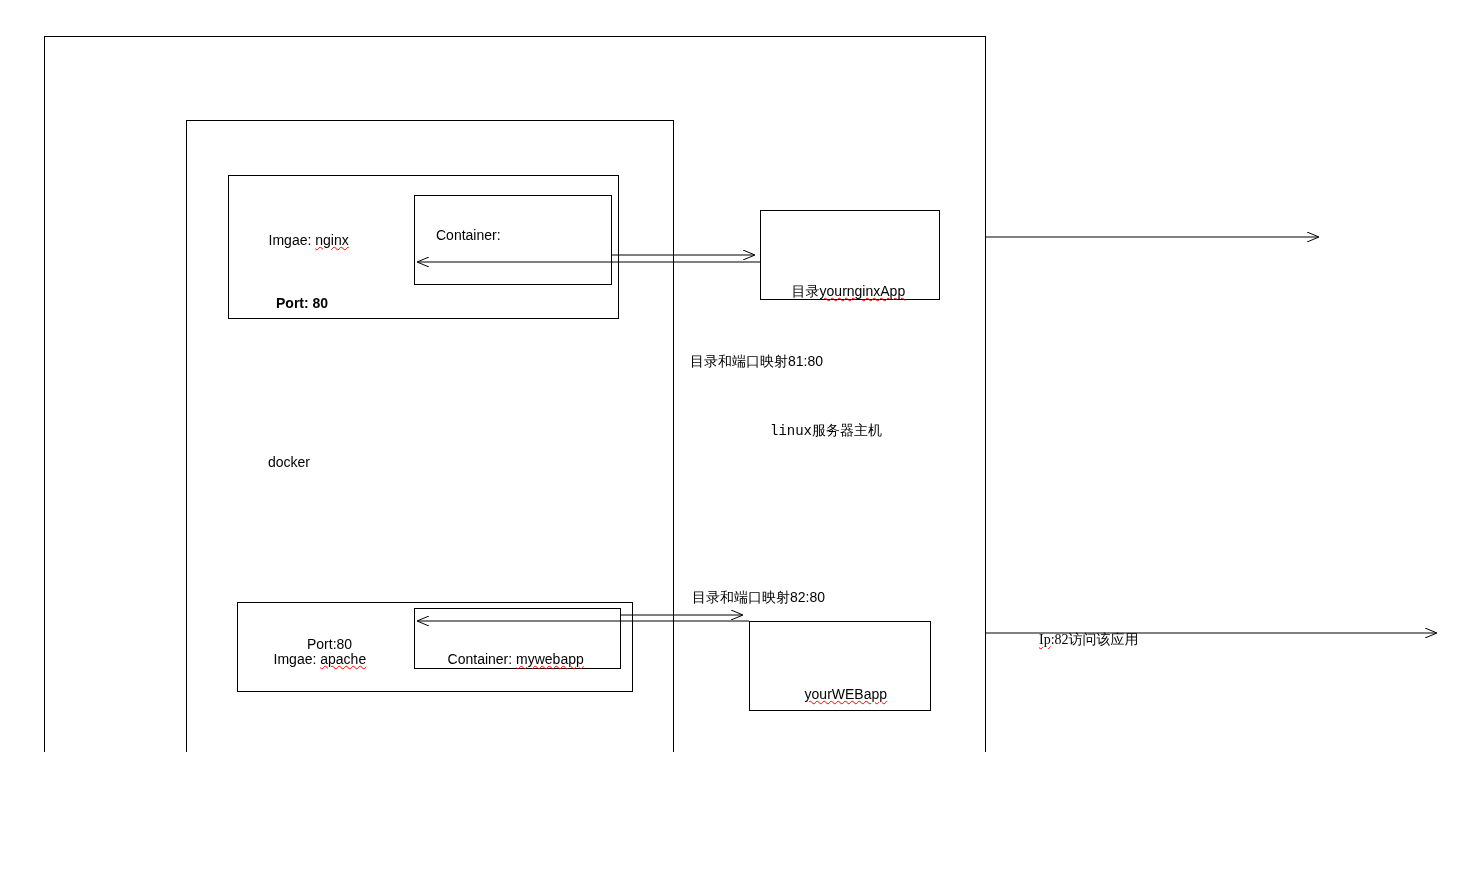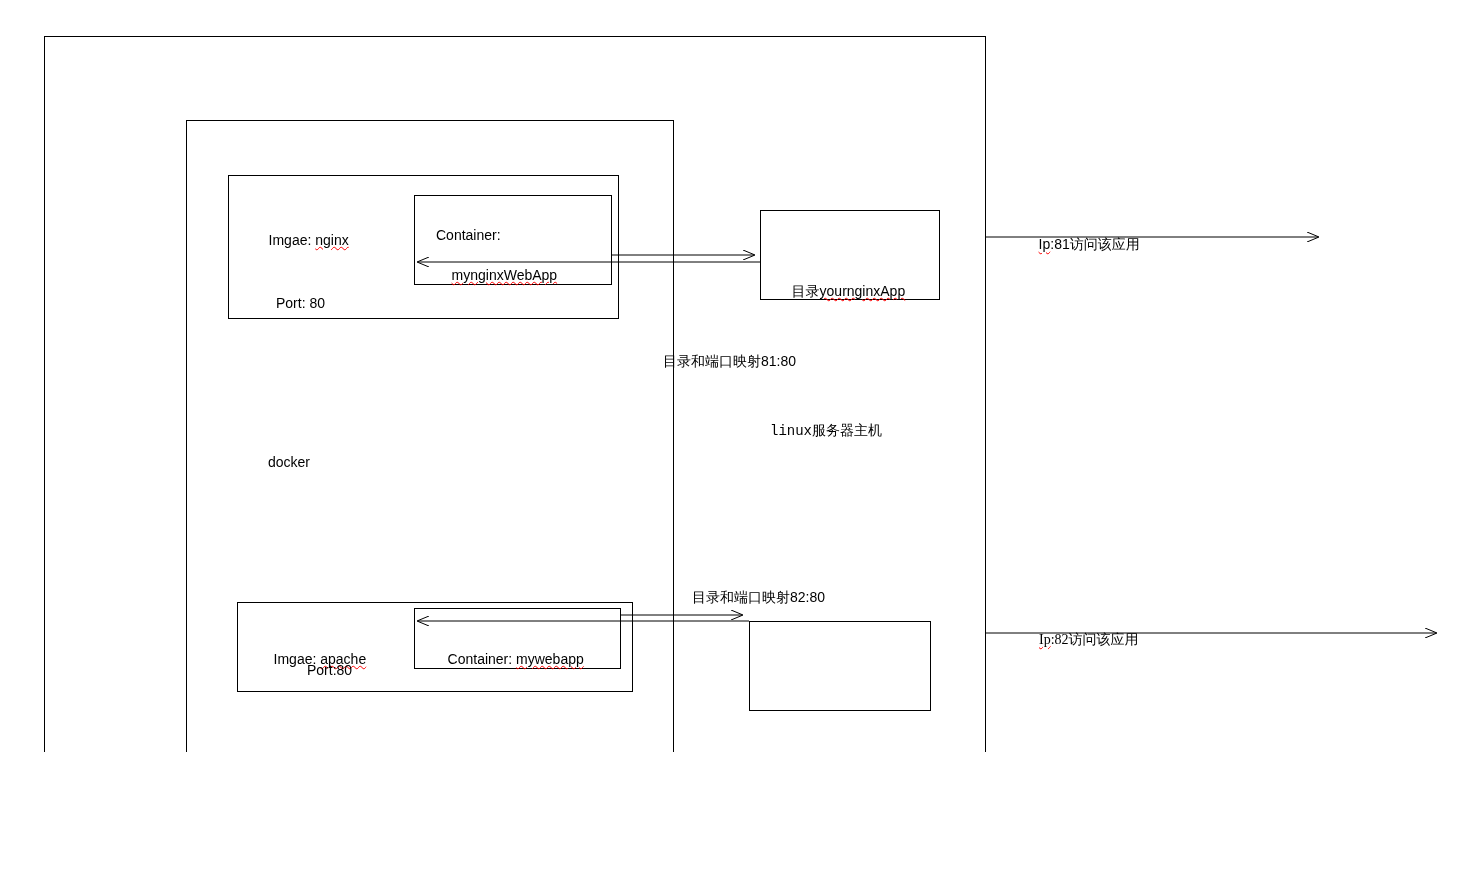--- a/index.html
+++ b/index.html
@@ -60,50 +60,47 @@
 
   <div class="box" style="left:414px; top:608px; width:207px; height:61px;"></div>
 
   <div class="box" style="left:760px; top:210px; width:180px; height:90px;"></div>
 
   <div class="box" style="left:749px; top:621px; width:182px; height:90px;"></div>
 
   <div class="label" style="left:253px; top:213px;">
     <span>Imgae: </span><span class="spellcheck">nginx</span>
   </div>
-  <div class="label" style="left:276px; top:294px;">Port: 80</div>
+  <div class="label" style="left:276px; top:294px;font-weight:bold;">Port: 80</div>
 
   <div class="label" style="left:436px; top:226px;">Container:</div>
-  <div class="label" style="left:436px; top:248px;">
-    <span class="spellcheck">mynginxWebApp</span>
-  </div>
 
   <div class="label" style="left:268px; top:453px;">docker</div>
 
   <div class="label" style="left:258px; top:632px;">
     <span>Imgae: </span><span class="spellcheck">apache</span>
   </div>
-  <div class="label" style="left:307px; top:661px;text-align:right;">Port:80</div>
+  <div class="label" style="left:307px; top:635px;text-align:right;">Port:80</div>
 
   <div class="label" style="left:776px; top:264px;">
     <span>目录</span><span class="spellcheck">yournginxApp</span>
   </div>
 
   <div class="label" style="left:432px; top:632px;">
     <span>Container: </span><span class="spellcheck">mywebapp</span>
   </div>
 
+  <div class="label" style="left:789px; top:667px;">
+    <span class="spellcheck">yourWEBapp</span>
+  </div>
 
-  <div class="label" style="left:663px; top:352px;">目录和端口映射81:80</div>
+  <div class="label" style="left:690px; top:352px;">目录和端口映射81:80</div>
   <div class="label" style="left:770px; top:422px;font-family:Liberation Mono, monospace;">linux服务器主机</div>
   <div class="label" style="left:692px; top:573px;margin-top:15px;">目录和端口映射82:80</div>
 
-  <div class="label" style="left:1023px; top:217px;">
-    <span class="spellcheck">Ip</span><span>:81访问该应用</span>
-  </div>
   <div class="label" style="left:1025px; top:613px;font-family:Liberation Serif, serif;">
     <span class="spellcheck">Ip</span><span>:82访问该应用</span>
   </div>
 
   <svg class="arrows">
     <defs>
       <marker id="ah" markerWidth="12" markerHeight="10" refX="11" refY="5" orient="auto">
         <path d="M0,0 L12,5 L0,10"></path>
       </marker>
     </defs>

